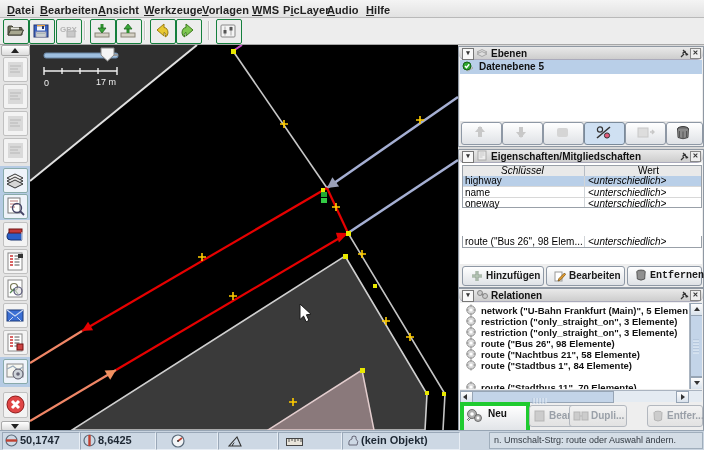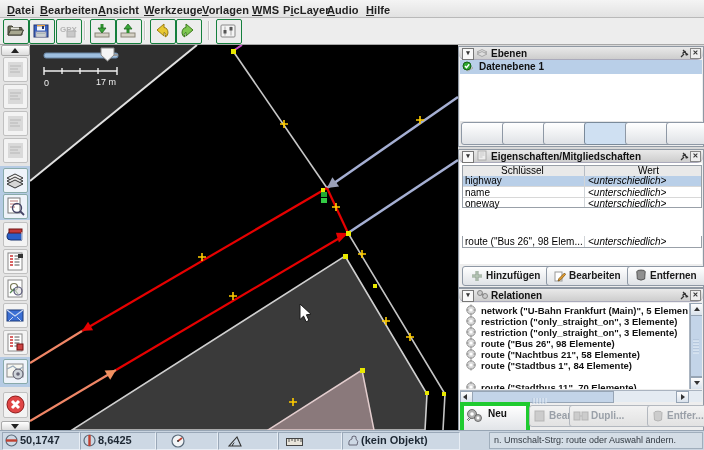--- a/index.html
+++ b/index.html
@@ -26,21 +26,21 @@
   .phead{position:absolute;left:0;top:0;right:0;height:12px;
     background:linear-gradient(#e9e9e9,#cdcdcd);border-bottom:1px solid #aab;
     font-size:10px;font-weight:bold;color:#111;border-radius:6px;}
   .ptitle{position:absolute;left:32px;top:1px;}
   .collapse{position:absolute;left:3px;top:1px;width:10px;height:10px;
     background:#f8f8f8;border:1px solid #777;font-size:7px;line-height:8px;text-align:center;color:#333;}
   .pin{position:absolute;right:14px;top:1px;width:10px;height:10px;font-size:9px;color:#444;}
   .closer{position:absolute;right:2px;top:1px;width:9px;height:9px;border:1px solid #888;
     background:#eee;font-size:7px;line-height:8px;text-align:center;color:#333;}
   .btn{position:absolute;background:linear-gradient(#ffffff,#dfe2e6);
-    border:1px solid #8e98a5;border-radius:3px;font-size:10px;font-weight:bold;color:#1a1a1a;padding-left:35px;}
+    border:1px solid #8e98a5;border-radius:3px;font-size:10px;font-weight:bold;color:#1a1a1a;}
   .btn.dis{color:#9aa0a8;background:linear-gradient(#f2f2f2,#e2e2e2);border-color:#b3b8bf;}
   
   #status{left:0;top:430px;width:704px;height:20px;background:#c9d4e0;
     border-top:1px solid #97a5b4;}
   .sfield{position:absolute;top:1px;height:16px;border:1px solid #9aa8b8;
     border-right-color:#e8eef5;border-bottom-color:#e8eef5;background:#cdd8e4;
     font-size:11px;font-weight:bold;color:#1d2733;}
 </style></head>
 <body>
 
@@ -312,21 +312,21 @@
         </svg></span>
     <span class="closer">✕</span>
   </div>
   <div class="abs" style="left:1px;top:13px;right:1px;height:14px;background:#b9cfe8;
        font-size:10px;font-weight:bold;color:#111;">
      <svg width="13" height="12" style="position:absolute;left:2px;top:1px;">
        <path d="M1 7 L6 4 L11 7 L6 10 Z" fill="#e8e8e8" stroke="#999" stroke-width="0.8"></path>
        <circle cx="5" cy="5" r="4" fill="#2ea82e" stroke="#156015"></circle>
        <path d="M3 5 L4.5 6.7 L7.2 3.2" stroke="#fff" stroke-width="1.4" fill="none"></path>
      </svg>
-     <span style="position:absolute;left:19px;top:1px;">Datenebene 1</span>
+     <span style="position:absolute;left:19px;top:1px;">Datenebene 5</span>
   </div>
   <div class="abs" style="left:1px;top:27px;right:1px;bottom:25px;background:#fff;"></div>
   <div class="abs" style="left:1px;bottom:1px;right:1px;height:24px;background:#e6e6e6;">
     <div class="btn" style="left:1px;top:1px;width:39px;height:21px;"><svg width="37" height="19">
           <path d="M18 4 L18 14" stroke="#c8c8c8" stroke-width="4"></path>
           <path d="M13 9 L23 9 L18 3 Z" fill="#c8c8c8"></path>
         </svg></div>
     <div class="btn" style="left:42px;top:1px;width:39px;height:21px;"><svg width="37" height="19">
           <path d="M18 4 L18 14" stroke="#c8c8c8" stroke-width="4"></path>
           <path d="M13 9 L23 9 L18 15 Z" fill="#c8c8c8"></path>
@@ -364,21 +364,21 @@
     </svg>
     <span class="ptitle">Eigenschaften/Mitgliedschaften</span>
     <span class="pin"><svg width="11" height="11">
           <path d="M2 9 L5 6 M4 2 L9 7 M3.5 5.5 L6 3 M7.5 7.5 L6 3" stroke="#333" stroke-width="1.2"></path>
         </svg></span>
     <span class="closer">✕</span>
   </div>
   <div class="abs" style="left:1px;top:13px;right:1px;bottom:23px;background:#fff;font-size:10px;color:#000;">
 
     <div class="abs" style="left:2px;top:2px;width:238px;height:10px;background:#e9e9e9;border:1px solid #99a0a8;">
-      <span style="position:absolute;left:38px;top:-1px;">Schlüssel</span>
+      <span style="position:absolute;left:38px;top:-1px;font-style:italic;">Schlüssel</span>
       <span style="position:absolute;left:175px;top:-1px;">Wert</span>
       <div class="abs" style="left:121px;top:0;width:1px;height:10px;background:#b6bcc4;"></div>
     </div>
     <div class="abs" style="left:2px;top:13px;width:238px;height:31px;border:1px solid #99a0a8;border-top:none;background:#fff;">
       <div class="abs" style="left:0;top:0;width:238px;height:10px;background:#b9cfe8;">
         <span style="position:absolute;left:2px;top:-1px;">highway</span>
         <span style="position:absolute;left:125px;top:-1px;font-style:italic;">&lt;unterschiedlich&gt;</span>
       </div>
       <div class="abs" style="left:0;top:10px;width:238px;height:10px;border-top:1px solid #d8d8d8;">
         <span style="position:absolute;left:2px;top:0px;">name</span>
@@ -409,21 +409,21 @@
         <rect x="1" y="2" width="7" height="9" fill="#fff" stroke="#999"></rect>
         <path d="M10.5 3 L5 8.5 L4 11 L6.5 10 L11.5 4.5 Z" fill="#e8a030" stroke="#7a5210" stroke-width="0.8"></path>
       </svg>
     <span style="position:absolute;left:22px;top:3px;">Bearbeiten</span>
     </div>
   <div class="btn" style="left:168px;top:116px;width:73px;height:18px;">
     <svg width="12" height="12" style="position:absolute;left:7px;top:2px;">
         <ellipse cx="6" cy="2.8" rx="4.2" ry="1.8" fill="#888" stroke="#333" stroke-width="0.7"></ellipse>
         <path d="M1.8 2.8 L2.3 10 Q6 12.3 9.7 10 L10.2 2.8" fill="#909090" stroke="#333" stroke-width="0.7"></path>
       </svg>
-    <span style="position:absolute;left:22px;top:3px;">Entfernen</span>
+    <span style="position:absolute;left:22px;top:3px;font-family:Liberation Mono, monospace;">Entfernen</span>
     </div>
 </div>
 
 <div class="panel" style="top:288px;height:141px;">
   <div class="phead">
     <span class="collapse">▾</span>
     <svg width="13" height="11" style="position:absolute;left:17px;top:0px;">
       <circle cx="4" cy="4" r="2.5" fill="#ccc" stroke="#888"></circle>
       <circle cx="9" cy="7" r="2.5" fill="#ccc" stroke="#888"></circle>
       <path d="M5 5 L8 6" stroke="#888"></path>

